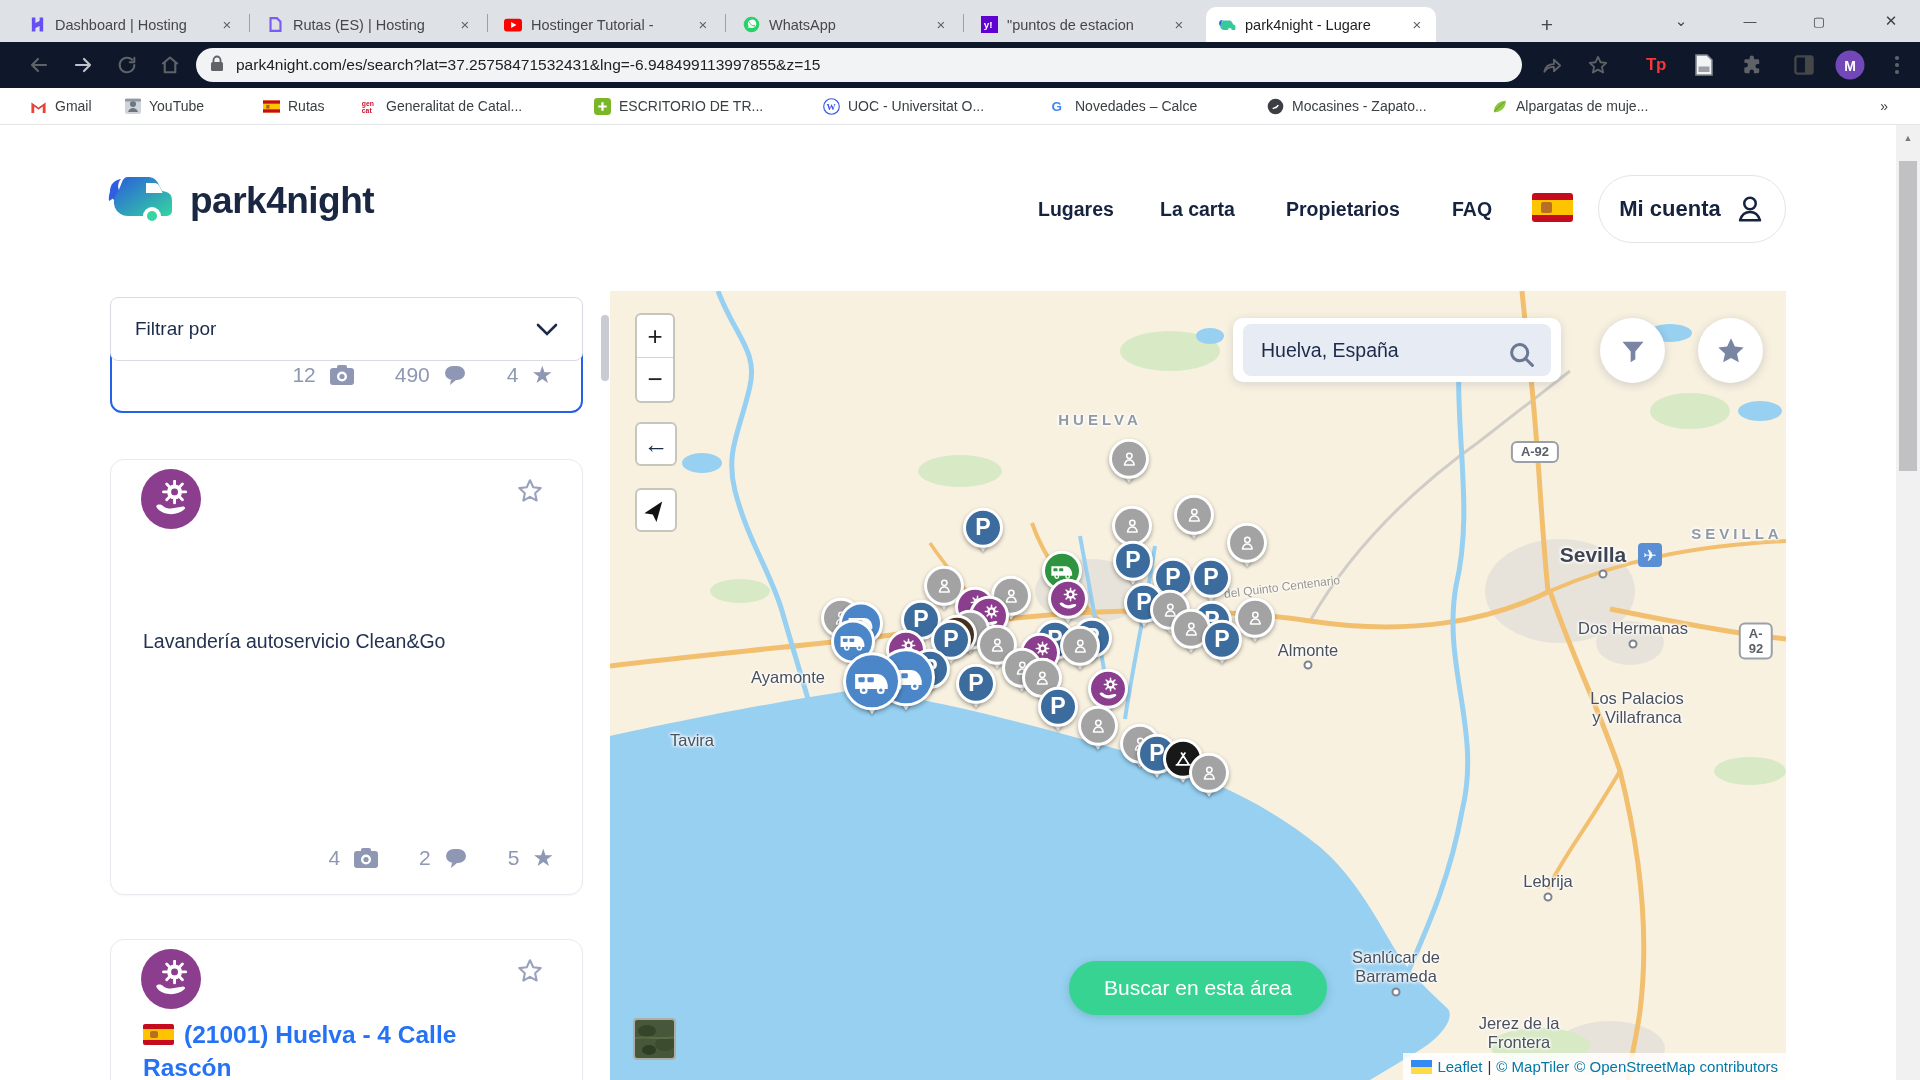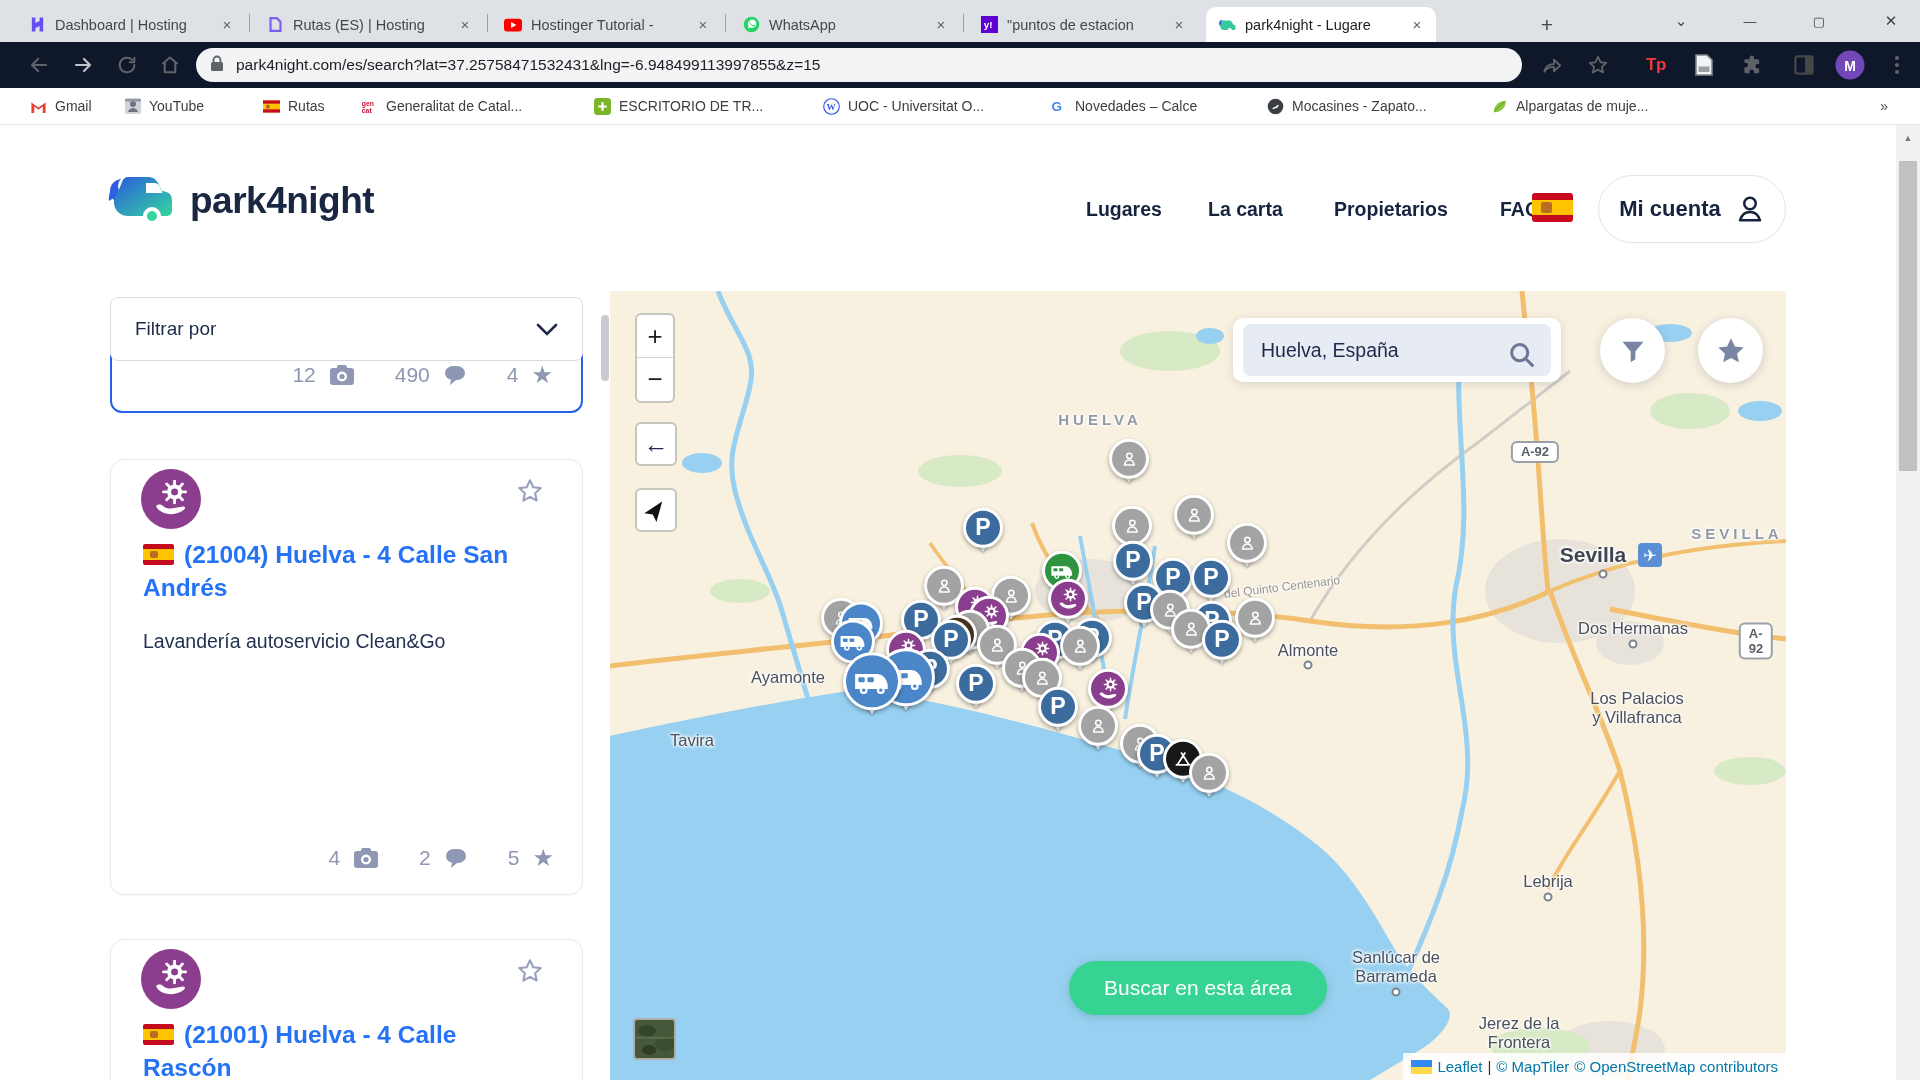--- a/index.html
+++ b/index.html
@@ -35,21 +35,21 @@
   .tp-logo { color:#f2383c; font-weight:800; font-size:17px; letter-spacing:-0.5px; }
 
   
   #bookmarks { position:absolute; left:0; top:88px; width:1920px; height:37px; background:#fff; border-bottom:1px solid #e4e6e8; }
   .bm { position:absolute; top:0; height:36px; display:flex; align-items:center; gap:8px; font-size:14px; color:#3c4043; cursor:pointer; }
   .bm .bmicon { width:17px; height:17px; display:flex; align-items:center; justify-content:center; font-size:13px; }
 
   
   #page { position:absolute; left:0; top:125px; width:1896px; height:955px; background:#fff; overflow:hidden; }
   #brandtext { position:absolute; left:190px; top:55px; font-size:37px; font-weight:800; color:#1a2742; letter-spacing:-0.5px; }
-  .navlink { position:absolute; top:73px; font-size:19.5px; font-weight:600; color:#16233f; cursor:pointer;margin-left:48px; }
+  .navlink { position:absolute; top:73px; font-size:19.5px; font-weight:600; color:#16233f; cursor:pointer; }
   #navflag { position:absolute; left:1532px; top:68px; width:41px; height:29px; border-radius:3px; overflow:hidden; cursor:pointer; }
   #micuenta { position:absolute; left:1598px; top:50px; width:188px; height:68px; border:1.5px solid #e3e4e8; border-radius:34px;
               background:#fff; display:flex; align-items:center; justify-content:center; gap:14px; cursor:pointer; }
   #micuenta span { font-size:22px; font-weight:600; color:#16233f; }
   .flagstripe-r { background:#c60b1e; height:25%; }
   .flagstripe-y { background:#ffc400; height:50%; position:relative; }
   .flagstripe-y i { position:absolute; left:22%; top:12%; width:26%; height:76%; background:#ad5f2c; border-radius:2px; opacity:.85; }
 
   
   .sfilter { position:absolute; left:110px; top:172px; width:473px; height:64px; background:#fff; border:1px solid #d9dbe3;
@@ -438,25 +438,20 @@
         <circle cx="19" cy="10" r="4.6" stroke-width="3.4"></circle>
         <g stroke-width="2.4">
             <path d="M25.5 10h2.8M23.6 14.6l2 2M19 16.5v2.8M14.4 14.6l-2 2M12.5 10H9.7M14.4 5.4l-2-2M19 3.5V.9M23.6 5.4l2-2"></path>
           </g>
         <path d="M3.5 22 C5 20 8 20.5 9.5 22 C11 23.5 13 24 16 24 L25 22.5 C27 22 28.5 23 27.5 24.5 C24 28 18 29.5 13 28.5 C8 27.5 4.5 25 3.5 22 Z" fill="#fff" stroke="none"></path>
       </svg>
     </div>
     <svg class="fav-star" viewBox="0 0 24 24" fill="none" stroke="#9aa1bd" stroke-width="1.8" stroke-linejoin="round">
         <path d="M12 2.8l2.8 6 6.4.7-4.8 4.4 1.3 6.3-5.7-3.2-5.7 3.2 1.3-6.3L2.8 9.5l6.4-.7z"></path>
       </svg>
-    <div class="card-title">
-      <span class="cflag"><span class="flagstripe-r" style="display:block"></span><span class="flagstripe-y" style="display:block">
-            <i></i>
-          </span><span class="flagstripe-r" style="display:block"></span></span><span>(21004) Huelva - 4 Calle San Andrés</span>
-    </div>
     <div class="card-sub">Lavandería autoservicio Clean&amp;Go</div>
     <div class="card-stats" style="bottom:22px">
       <span>4</span>
       <svg width="26" height="22" viewBox="0 0 26 22">
           <rect x="1" y="4" width="24" height="17" rx="3" fill="#8e97b3"></rect>
           <rect x="8" y="1" width="10" height="5" rx="2" fill="#8e97b3"></rect>
           <circle cx="13" cy="12.5" r="5" fill="#fff"></circle>
           <circle cx="13" cy="12.5" r="2.6" fill="#8e97b3"></circle>
         </svg>
       <span class="gap"></span>

